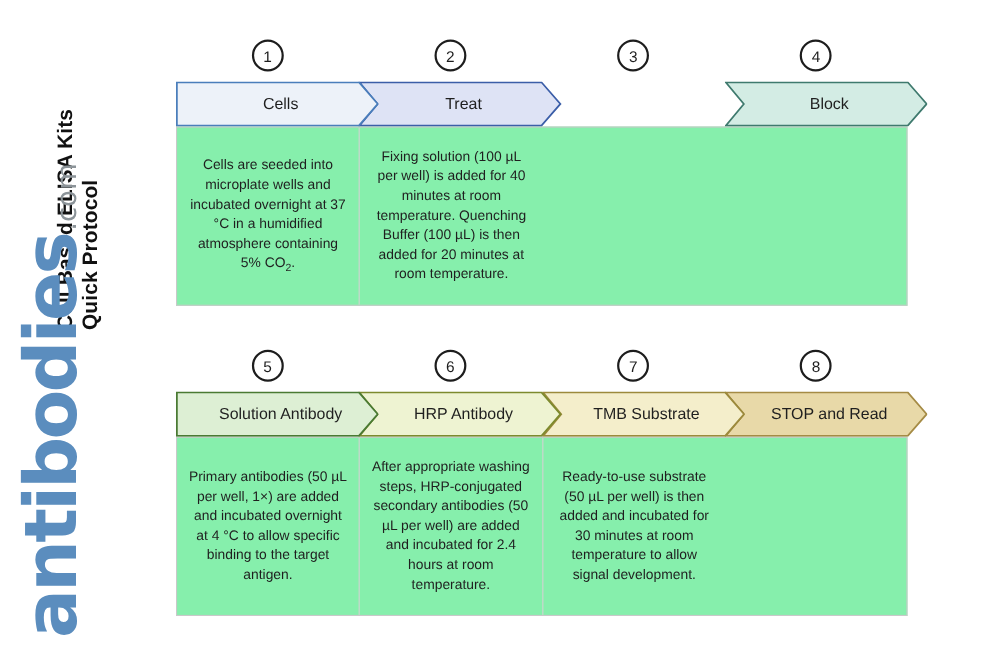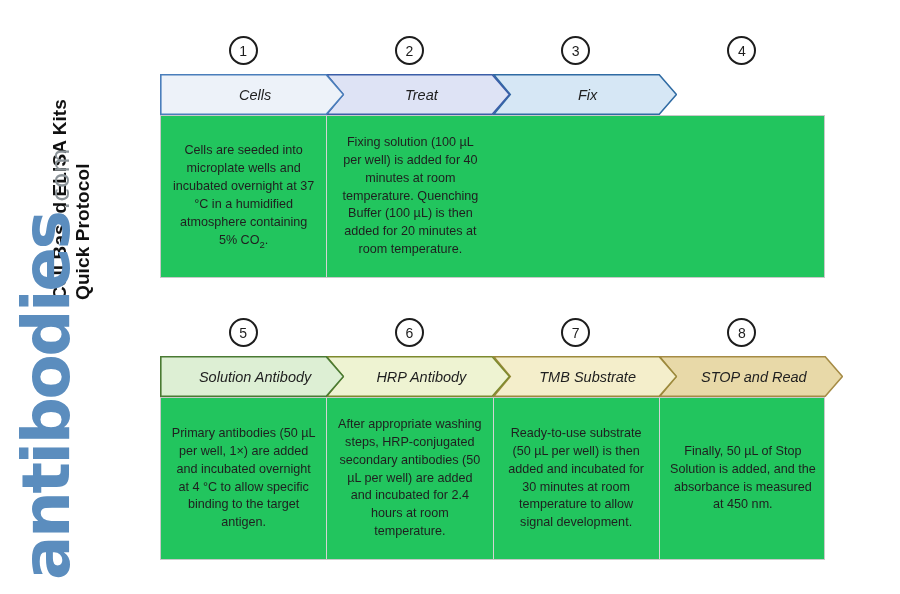--- a/index.html
+++ b/index.html
@@ -101,37 +101,36 @@
   .chev {
     position: absolute;
     top: 0;
     height: 41px;
     display: flex;
     align-items: center;
     justify-content: center;
     font-size: 14.5px;
     color: #1f1f1f;
     padding-left: 6px;
-    font-style: italic;
   }
   .chev span { position: relative; z-index: 2; }
   .chev .shape {
     position: absolute;
     inset: 0;
     z-index: 1;
   }
   .chev .shape svg { display: block; width: 100%; height: 100%; }
 
   
   .bodies {
     position: relative;
     width: 665px;
     height: 163px;
     border: 1px solid #c9c9c9;
-    background: #22c55e;
+    background: #86efac;
     display: flex;
   }
   .bodycell {
     flex: 0 0 166.25px;
     width: 166.25px;
     border-right: 1px solid #d3d3d3;
     padding: 12px 10px;
     display: flex;
     align-items: center;
     justify-content: center;
@@ -177,27 +176,27 @@
             <span>Cells</span>
           </div>
           <div class="chev" style="left: 166.25px; width: 184.25px; z-index: 9; text-align: right;">
             <div class="shape">
               <svg viewBox="0 0 184.25 41" preserveAspectRatio="none">
                 <path d="M0.8,0.8 L166.25,0.8 L183.45,20.5 L166.25,40.2 L0.8,40.2 L17.2,20.5 Z" fill="#dee3f5" stroke="#3b5ea8" stroke-width="1.6"></path>
               </svg>
             </div>
             <span>Treat</span>
           </div>
-          <div class="chev" style="left: 332.5px; width: 184.25px; z-index: 8;">
-            <div class="shape">
-              <svg viewBox="0 0 184.25 41" preserveAspectRatio="none">
-                <path d="M0.8,0.8 L166.25,0.8 L183.45,20.5 L166.25,40.2 L0.8,40.2 L17.2,20.5 Z" fill="#d6e7f5" stroke="#2f6ba3" stroke-width="1.6"></path>
-              </svg>
-            </div>
-            <span>Fix</span>
+          <div class="chev" style="left: 498.75px; width: 184.25px; z-index: 7;">
+            <div class="shape">
+              <svg viewBox="0 0 184.25 41" preserveAspectRatio="none">
+                <path d="M0.8,0.8 L166.25,0.8 L183.45,20.5 L166.25,40.2 L0.8,40.2 L17.2,20.5 Z" fill="#d3ece4" stroke="#3f7a6e" stroke-width="1.6"></path>
+              </svg>
+            </div>
+            <span>Block</span>
           </div>
         </div>
         <div class="bodies">
           <div class="bodycell">
             <p>Cells are seeded into microplate wells and incubated overnight at 37 °C in a humidified atmosphere containing 5% CO<sub>2</sub>.</p>
           </div>
           <div class="bodycell">
             <p>Fixing solution (100 µL per well) is added for 40 minutes at room temperature. Quenching Buffer (100 µL) is then added for 20 minutes at room temperature.</p>
           </div>
         </div>
@@ -246,19 +245,16 @@
         <div class="bodies">
           <div class="bodycell">
             <p>Primary antibodies (50 µL per well, 1×) are added and incubated overnight at 4 °C to allow specific binding to the target antigen.</p>
           </div>
           <div class="bodycell">
             <p>After appropriate washing steps, HRP-conjugated secondary antibodies (50 µL per well) are added and incubated for 2.4 hours at room temperature.</p>
           </div>
           <div class="bodycell">
             <p>Ready-to-use substrate (50 µL per well) is then added and incubated for 30 minutes at room temperature to allow signal development.</p>
           </div>
-          <div class="bodycell">
-            <p>Finally, 50 µL of Stop Solution is added, and the absorbance is measured at 450 nm.</p>
-          </div>
         </div>
       </div>
     </div>
 </div>
 
 </body></html>

